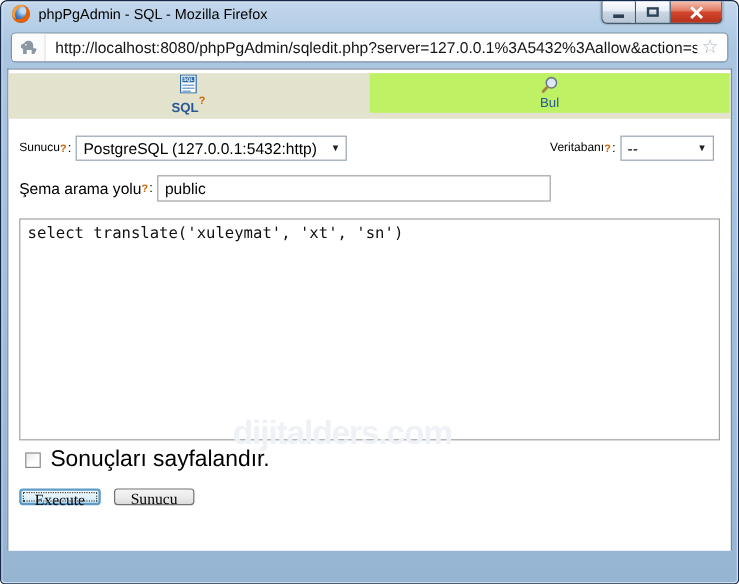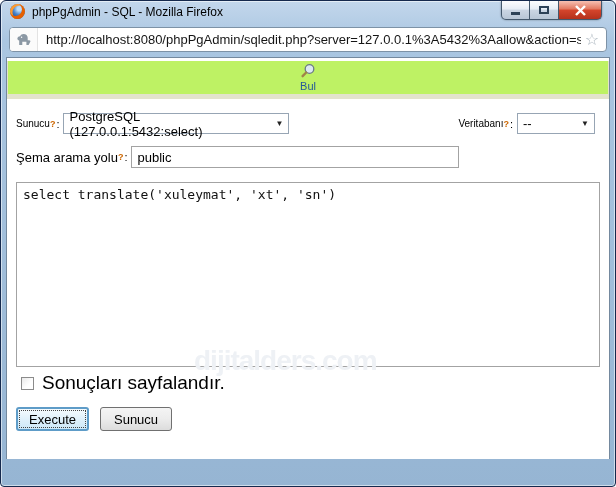--- a/index.html
+++ b/index.html
@@ -69,21 +69,21 @@
     padding:0 5px; font-family:"Liberation Sans", sans-serif; }
   .ta-wrap { position:relative; margin:14px 9px 0 9px; height:185px; }
   .sqlbox { width:100%; height:100%; border:1px solid #a3a3a3; resize:none;
     font:13px "DejaVu Sans Mono", monospace; color:#111; padding:4px 6px; outline:none; }
   .watermark { position:absolute; left:178px; bottom:-10px; font-size:28px; font-weight:bold;
     letter-spacing:-1px; color:#eef1f5; pointer-events:none; z-index:2; }
   .check-row { display:flex; align-items:center; margin:5px 9px 0 14px; font-size:19px; }
   .checkbox { width:13px; height:13px; border:1px solid #8b8b8b;
     background:linear-gradient(135deg,#e9e9e9,#ffffff 60%); margin-right:8px; flex:0 0 auto; }
   .btn-row { display:flex; margin:13px 9px 0 9px; gap:11px; }
-  .btn { font-size:13px; font-family:Liberation Sans, sans-serif; color:#000; height:24px; cursor:default; }
+  .btn { font-size:13px; font-family:Liberation Serif, serif; color:#000; height:14px; cursor:default; }
   .btn.execute { border:2px solid #5e9cc8; border-radius:3px; padding:0 11px;
     background:linear-gradient(180deg,#f5fbfe 0%,#e0f1fb 50%,#cde8f8 100%);
     outline:1px dotted #444; outline-offset:-4px; }
   .btn.clear { border:1px solid #707070; border-radius:3px; padding:0 13px;
     background:linear-gradient(180deg,#f4f4f4 0%,#ececec 50%,#dcdcdc 100%); }
   
   .statusbar { position:absolute; left:5px; right:5px; bottom:9px; height:18px;
     background:#f0eeec; border:1px solid #74899e; border-top:1px solid #c9c5bf;
     display:flex; align-items:center; padding-left:7px; }
   .status-text { font-size:12px; color:#111; }
@@ -121,35 +121,48 @@
         </svg>
       </div>
       <span class="url-text">http://localhost:8080/phpPgAdmin/sqledit.php?server=127.0.0.1%3A5432%3Aallow&amp;action=sql</span>
       <span class="star">☆</span>
     </div>
   </div>
 
   <div class="content">
 
     <div class="tabbar">
+      <div class="tab active">
+        <svg width="16" height="16" viewBox="0 0 16 16">
+          <rect x="1.5" y="0.5" width="13" height="15" fill="#fff" stroke="#2e6da4"></rect>
+          <rect x="3" y="2" width="10" height="4.6" fill="#2e6da4"></rect>
+          <text x="8" y="5.8" font-size="4.2" fill="#fff" text-anchor="middle" font-weight="bold" font-family="Liberation Sans, sans-serif">SQL</text>
+          <line x1="3" y1="9" x2="13" y2="9" stroke="#7aa7d4" stroke-width="1.2"></line>
+          <line x1="3" y1="11.5" x2="13" y2="11.5" stroke="#7aa7d4" stroke-width="1.2"></line>
+          <line x1="3" y1="14" x2="10" y2="14" stroke="#7aa7d4" stroke-width="1.2"></line>
+        </svg>
+        <span>
+          <span class="tab-label">SQL</span><sup class="help">?</sup>
+        </span>
+      </div>
       <div class="tab inactive">
         <svg width="16" height="16" viewBox="0 0 16 16">
           <circle cx="9.5" cy="6" r="4.3" fill="#dce9f2" stroke="#6b7a88" stroke-width="1.3"></circle>
           <line x1="6.2" y1="9.5" x2="2.6" y2="13.2" stroke="#a08448" stroke-width="2.4" stroke-linecap="round"></line>
         </svg>
         <span class="tab-label">Bul</span>
       </div>
     </div>
 
     <div class="form-row">
       <span class="lbl-small">Sunucu</span>
         <sup class="help">?</sup>
         <span class="colon">:</span>
       <div class="selectbox sel-server">
-        <span>PostgreSQL (127.0.0.1:5432:select)</span>
+        <span>PostgreSQL (127.0.0.1:5432:http)</span>
         <span class="arrow">▼</span>
       </div>
       <div class="right-group">
         <span class="lbl-small">Veritabanı</span>
           <sup class="help">?</sup>
           <span class="colon">:</span>
         <div class="selectbox sel-db">
           <span>--</span>
           <span class="arrow">▼</span>
         </div>

